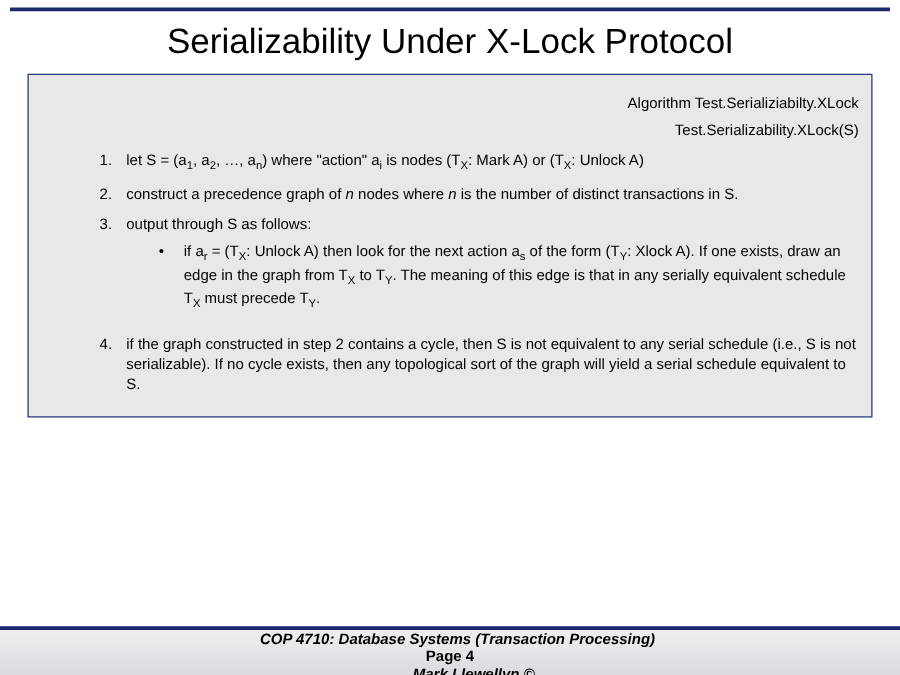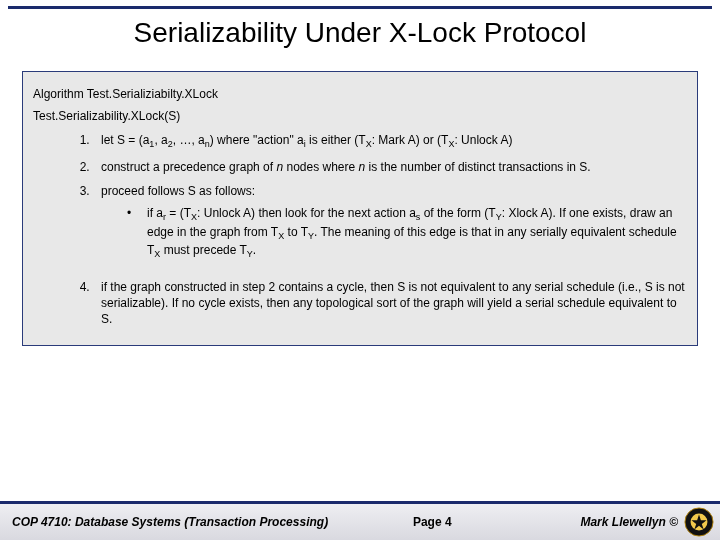--- a/index.html
+++ b/index.html
@@ -15,34 +15,35 @@
   .top-rule {
     height: 3px;
     background: #1a2a6c;
     margin: 6px 8px 0 8px;
   }
   .title {
     text-align: center;
     font-size: 28px;
     font-weight: 400;
     color: #000;
-    margin: 8px 0 22px 0;
+    margin: 8px 0 10px 0;
     font-family: Arial, sans-serif;
   }
   .algo-box {
     margin: 0 22px;
     border: 1.5px solid #2a3b7a;
     background: #e8e8e8;
     padding: 8px 10px 10px 10px;
     font-size: 12px;
     line-height: 1.35;
     color: #000;
   }
   .algo-line {
     margin: 6px 0;
+    text-align: right;
   }
   ol.steps {
     list-style: decimal;
     margin: 4px 0 0 60px;
     padding: 0;
   }
   ol.steps > li {
     margin: 8px 0;
     padding-left: 8px;
   }
@@ -70,20 +71,21 @@
     left: 0;
     right: 0;
     bottom: 0;
     height: 36px;
     border-top: 3px solid #1a2a6c;
     display: flex;
     align-items: center;
     background: linear-gradient(to bottom, #eeeef2 0%, #d9d9e0 100%);
     font-size: 12px;
     color: #000;
+    flex-direction: column;
   }
   .footer .course {
     flex: 0 0 auto;
     padding-left: 12px;
     font-style: italic;
     font-weight: bold;
   }
   .footer .page {
     flex: 1 1 auto;
     text-align: center;
@@ -110,27 +112,27 @@
 <div class="top-rule"></div>
 
 <h1 class="title">Serializability Under X-Lock Protocol</h1>
 
 <div class="algo-box">
   <div class="algo-line">Algorithm Test.Serializiabilty.XLock</div>
   <div class="algo-line">Test.Serializability.XLock(S)</div>
 
   <ol class="steps">
     <li>
-      <span>let S = (a</span><sub>1</sub><span>, a</span><sub>2</sub><span>, …, a</span><sub>n</sub><span>) where "action" a</span><sub>i</sub><span> is either (T</span><sub>X</sub><span>: Mark A) or (T</span><sub>X</sub><span>: Unlock A)</span>
+      <span>let S = (a</span><sub>1</sub><span>, a</span><sub>2</sub><span>, …, a</span><sub>n</sub><span>) where "action" a</span><sub>i</sub><span> is nodes (T</span><sub>X</sub><span>: Mark A) or (T</span><sub>X</sub><span>: Unlock A)</span>
     </li>
     <li>
       <span>construct a precedence graph of </span><span class="ital">n</span><span> nodes where </span><span class="ital">n</span><span> is the number of distinct transactions in S.</span>
     </li>
     <li>
-      <span>proceed follows S as follows:</span>
+      <span>output through S as follows:</span>
       <ul class="sub">
         <li>
           <span>if a</span><sub>r</sub><span> = (T</span><sub>X</sub><span>: Unlock A) then look for the next action a</span><sub>s</sub><span> of the form (T</span><sub>Y</sub><span>: Xlock A). If one exists, draw an edge in the graph from T</span><sub>X</sub><span> to T</span><sub>Y</sub><span>.  The meaning of this edge is that in any serially equivalent schedule T</span><sub>X</sub><span> must precede T</span><sub>Y</sub><span>.</span>
         </li>
       </ul>
     </li>
     <li>if the graph constructed in step 2 contains a cycle, then S is not equivalent to any serial schedule (i.e., S is not serializable).  If no cycle exists, then any topological sort of the graph will yield a serial schedule equivalent to S.</li>
   </ol>
 </div>
 

